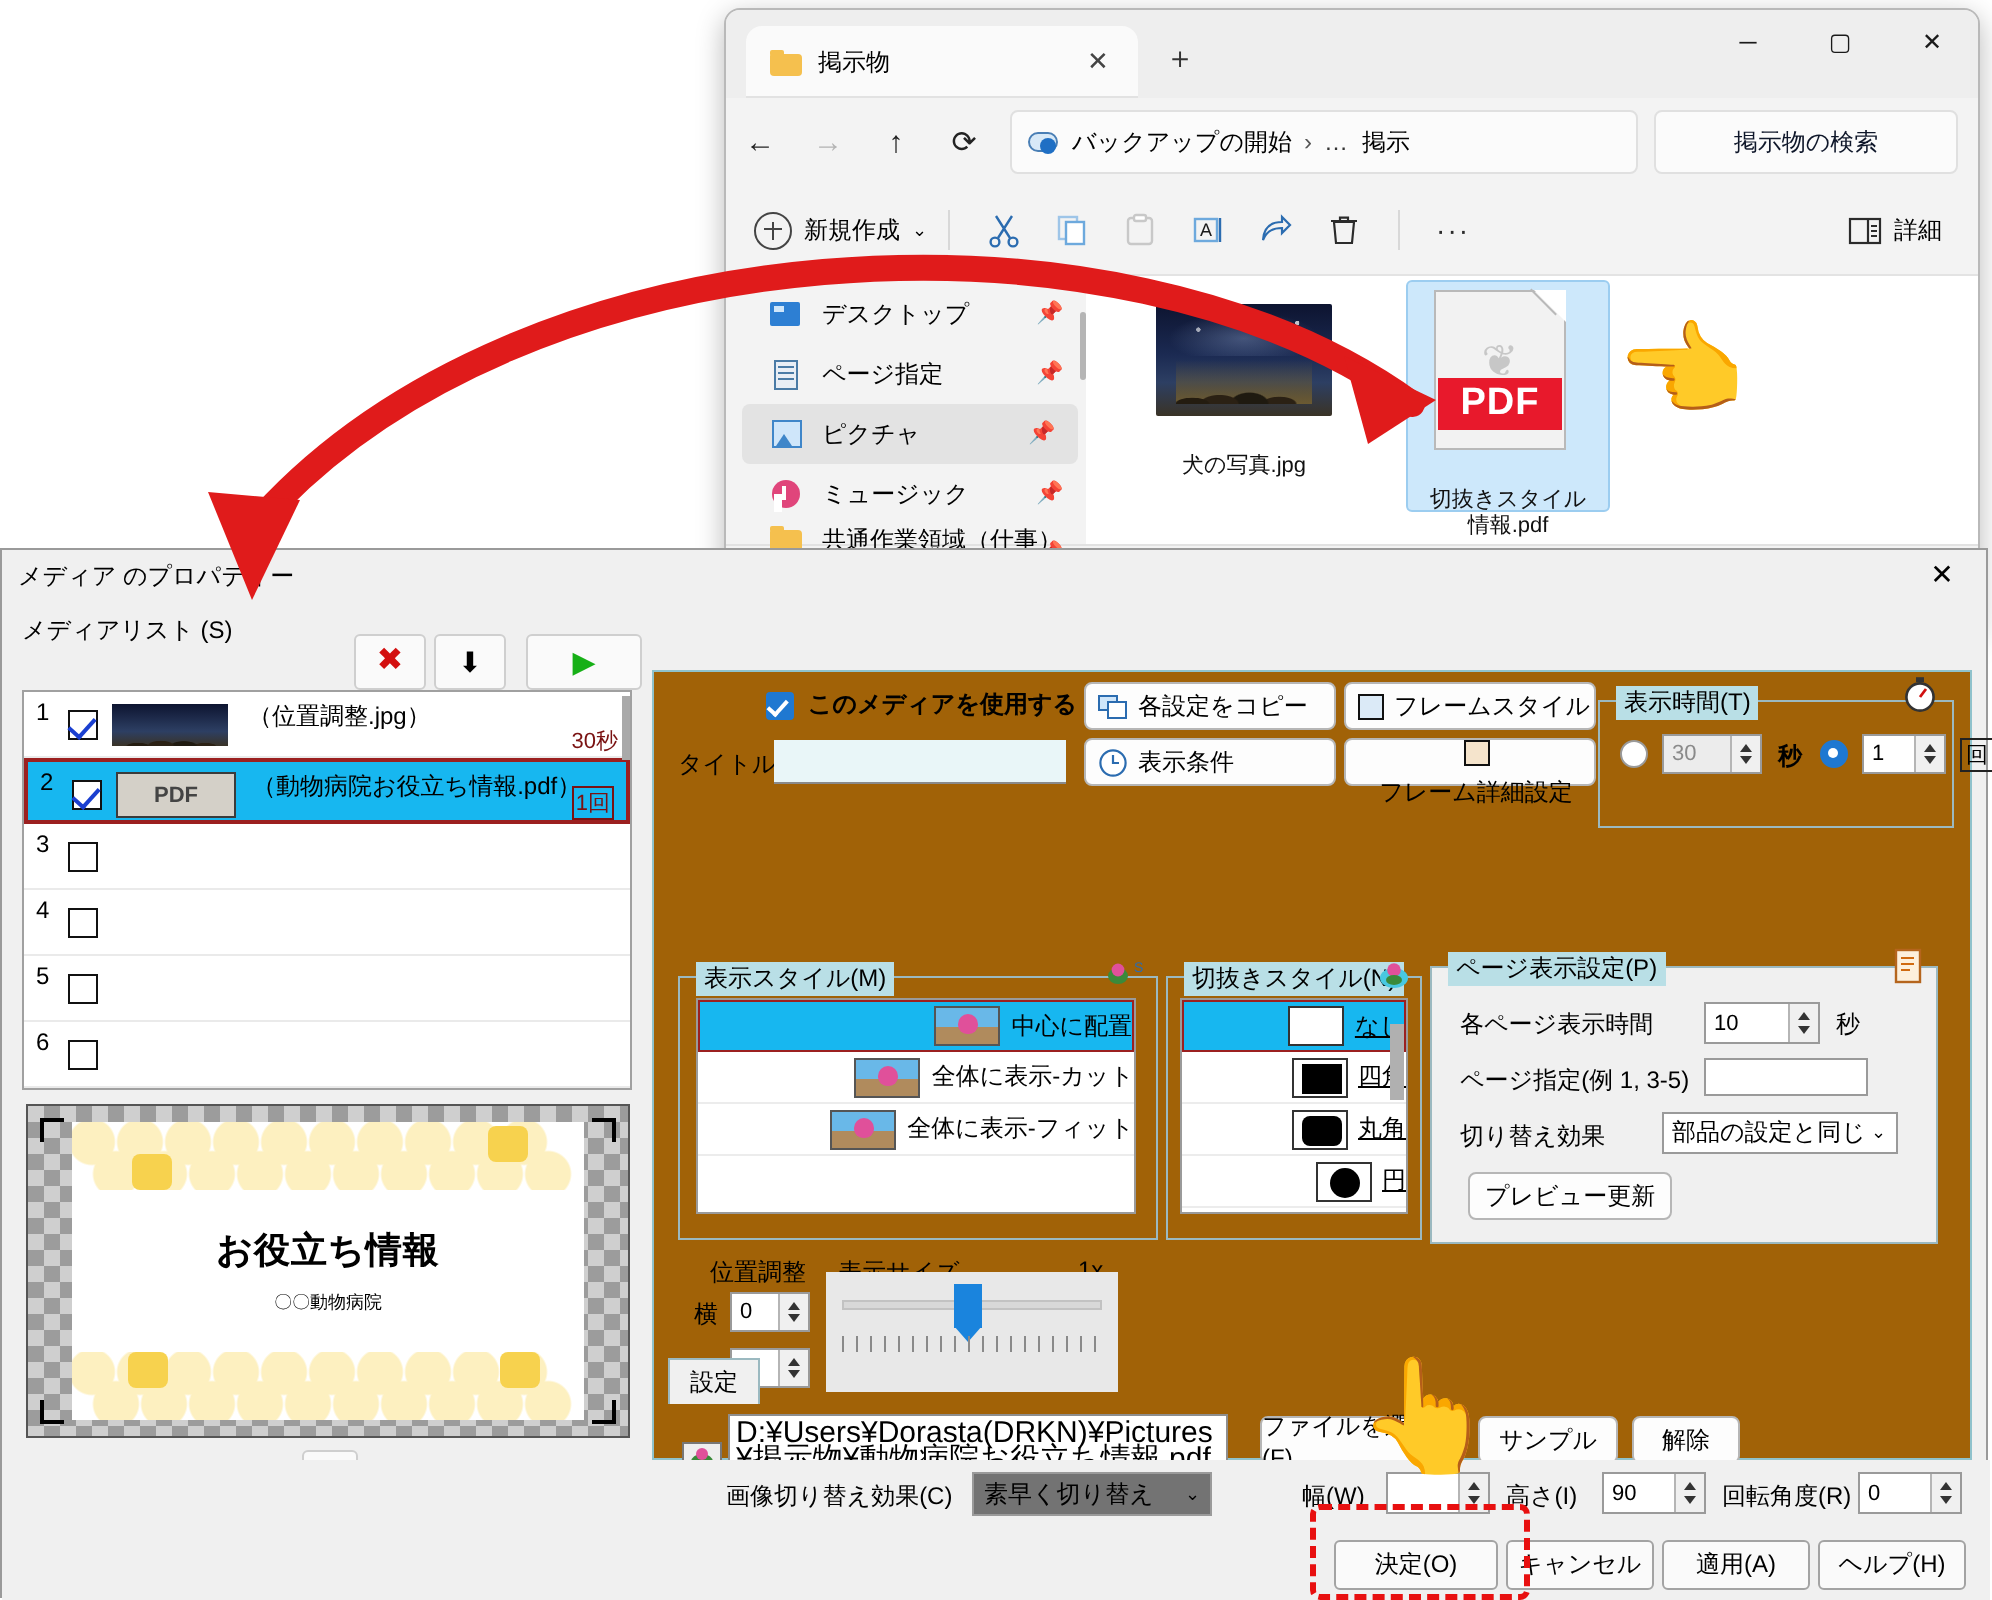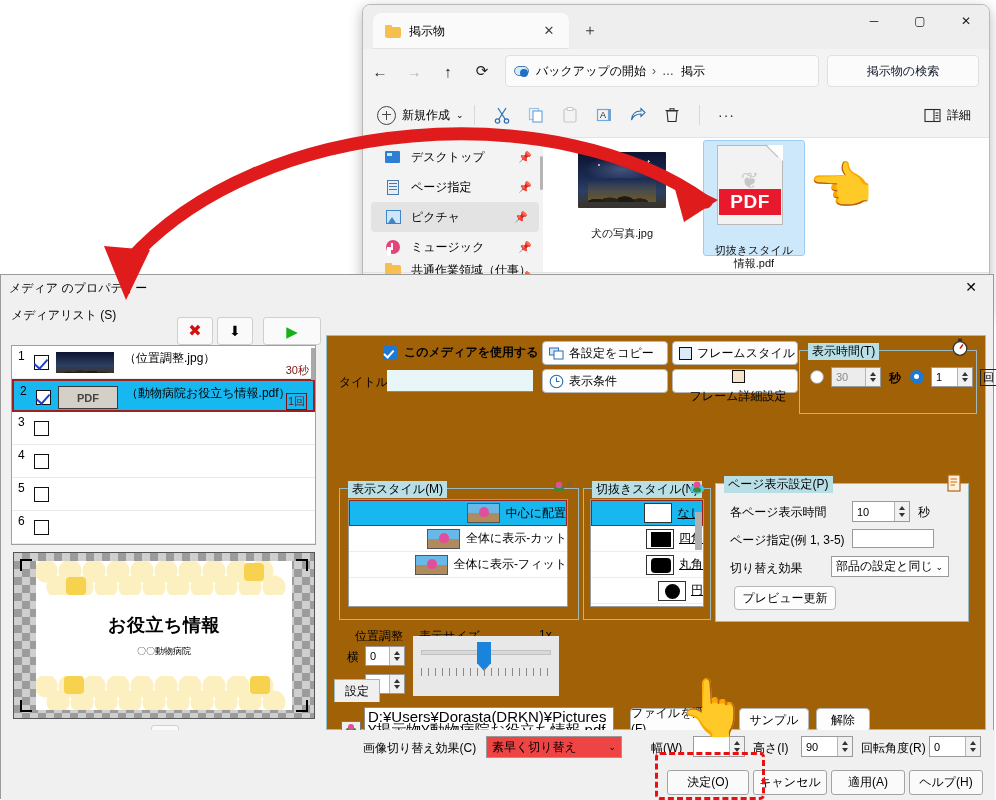--- a/index.html
+++ b/index.html
@@ -630,21 +630,21 @@
   </div>
   <div class="btn" style="position:absolute;left:815px;top:433px;width:52px;height:22px;">
     <span>解除</span>
   </div>
   <div class="btn" style="position:absolute;left:629px;top:461px;width:177px;height:22px;">
     <span>リアルタイムデータタグをセット(D)</span>
   </div>
 
   <div id="bottom">
     <div style="position:absolute;left:362px;top:10px;">画像切り替え効果(C)</div>
-    <div style="position:absolute;left:485px;top:6px;width:136px;height:22px;background:#ef4444;border:1px solid #9a9a9a;box-sizing:border-box;display:flex;align-items:center;padding-left:5px;font-size:12px;justify-content:space-between;">
+    <div style="position:absolute;left:485px;top:6px;width:120px;height:22px;background:#737373;border:1px solid #9a9a9a;box-sizing:border-box;display:flex;align-items:center;padding-left:5px;font-size:12px;justify-content:space-between;">
       <span>素早く切り替え</span>
       <span style="margin-left:auto;margin-right:5px;font-size:9px;">⌄</span>
     </div>
 
     <div style="position:absolute;left:650px;top:10px;">幅(W)</div>
     <span class="spin" style="position:absolute;left:692px;top:6px;width:52px;height:21px;">
       <span></span>
         <span class="ar"></span>
     </span>
     <div style="position:absolute;left:752px;top:10px;">高さ(I)</div>

